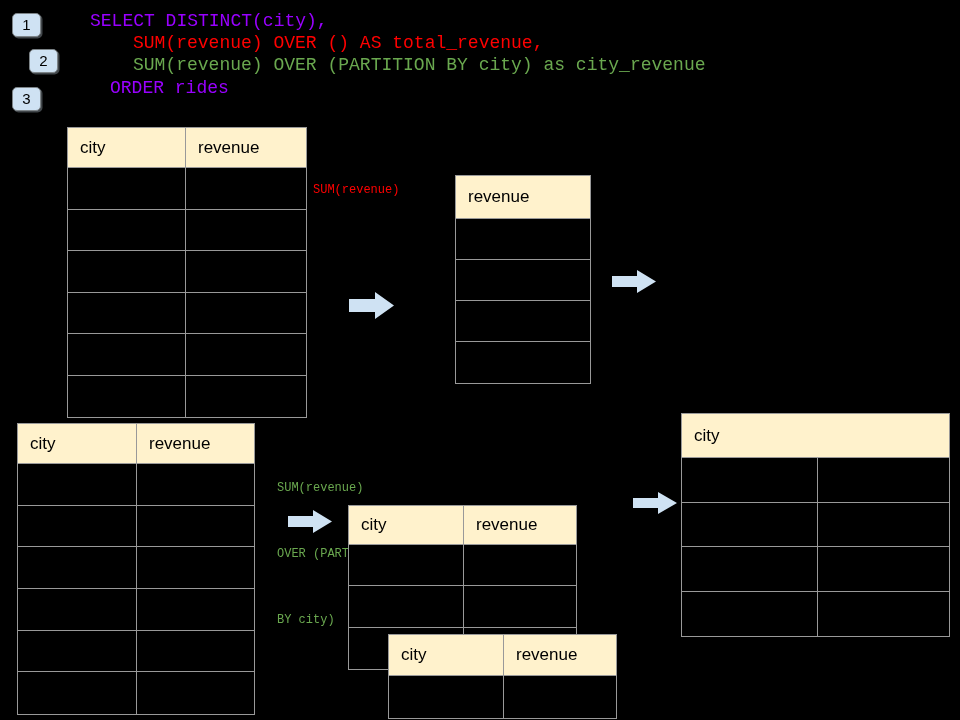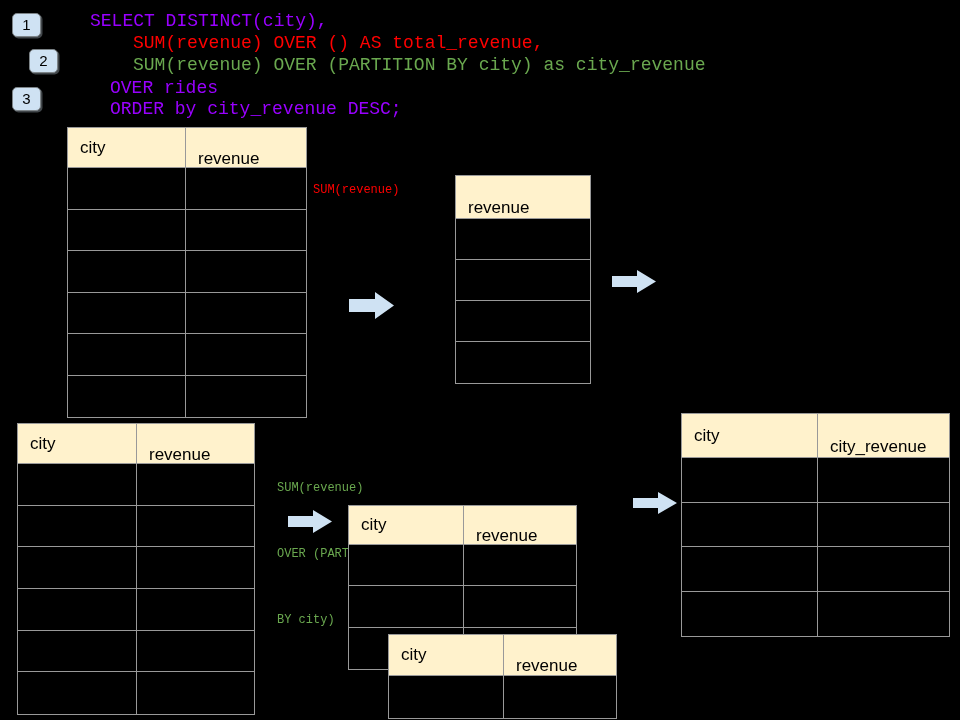--- a/index.html
+++ b/index.html
@@ -54,21 +54,21 @@
     position: absolute;
     background: #000;
     border: 1px solid var(--table-border);
   }
   .trow { display: flex; border-bottom: 1px solid var(--table-border); }
   .trow:last-child { border-bottom: none; }
   .tcell {
     border-right: 1px solid var(--table-border);
     height: 100%;
   }
-  .tcell:last-child { border-right: none; flex: 1; margin-top: 11px; }
+  .tcell:last-child { border-right: none; flex: 1; }
   .thead { background: var(--table-header-fill); }
   .thead .tcell {
     color: #000;
     font-size: 17px;
     padding-left: 12px;
     display: flex;
     align-items: center;
   }
   .above { z-index: 5; }
   
@@ -85,22 +85,21 @@
   <div class="badge" style="left:29px; top:49px;">
     <span>2</span>
   </div>
   <div class="badge" style="left:12px; top:87px;">
     <span>3</span>
   </div>
 
   <div class="code sql-line c-purple" style="left:90px;  top:10px;">SELECT DISTINCT(city),</div>
   <div class="code sql-line c-red" style="left:133px; top:32px;">SUM(revenue) OVER () AS total_revenue,</div>
   <div class="code sql-line c-green" style="left:133px; top:54px;">SUM(revenue) OVER (PARTITION BY city) as city_revenue</div>
-  <div class="code sql-line c-purple" style="left:110px; top:77px;">OVER rides</div>
-  <div class="code sql-line c-purple" style="left:110px; top:98px;">ORDER by city_revenue DESC;</div>
+  <div class="code sql-line c-purple" style="left:110px; top:77px;">ORDER rides</div>
 
 
   <div class="code annot c-red" style="left:313px; top:135px;">
     <div>SUM(revenue)</div>
   </div>
 
   <div class="code annot c-green" style="left:277px; top:433px;">
     <div>SUM(revenue)</div>
     <div>OVER (PARTITION</div>
     <div>BY city)</div>
@@ -212,21 +211,20 @@
       </div>
       <div class="trow" style="height: 42px;">
         <div class="tcell" style="width: 115px;"></div>
         <div class="tcell"></div>
       </div>
     </div>
 
   <div class="tbl" style="left:681px; top:413px; width:269px;">
       <div class="trow thead" style="height: 44px;">
         <div class="tcell" style="width: 136px;">city</div>
-        <div class="tcell">city_revenue</div>
       </div>
       <div class="trow" style="height: 44.5px;">
         <div class="tcell" style="width: 136px;"></div>
         <div class="tcell"></div>
       </div>
       <div class="trow" style="height: 44.5px;">
         <div class="tcell" style="width: 136px;"></div>
         <div class="tcell"></div>
       </div>
       <div class="trow" style="height: 44.5px;">

